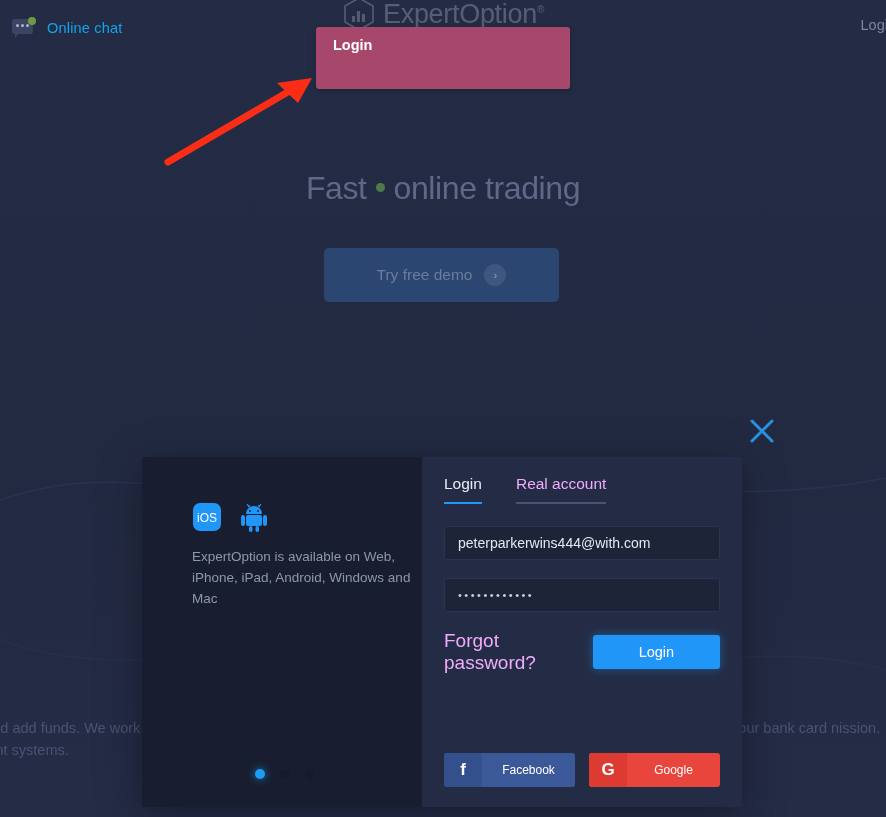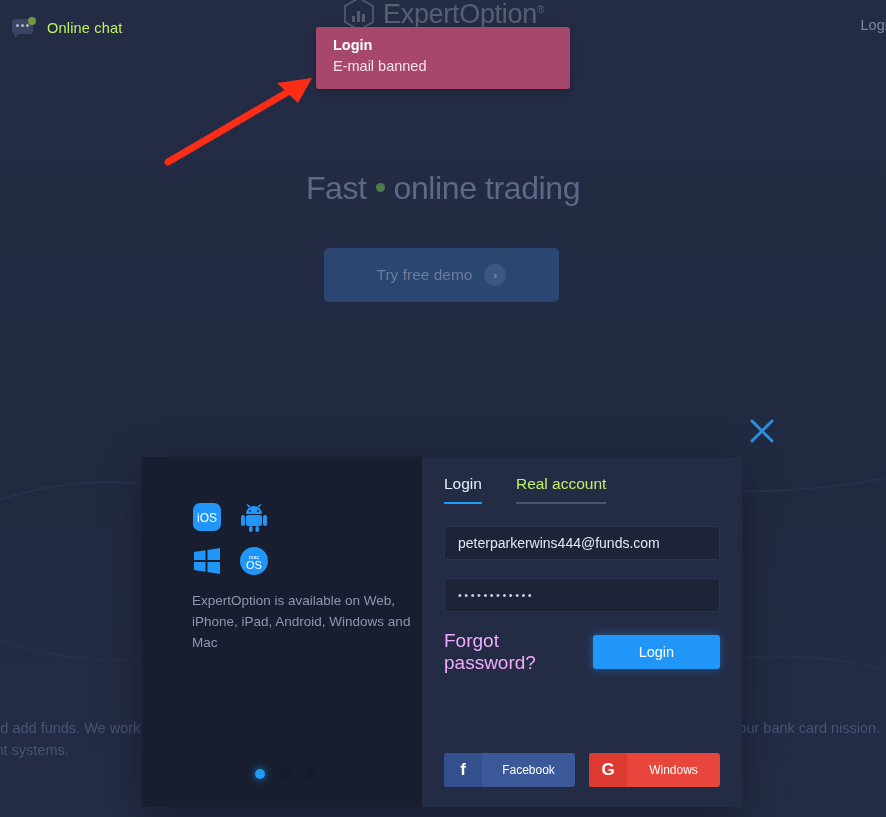--- a/index.html
+++ b/index.html
@@ -55,21 +55,21 @@
     position: absolute; left: 4px; top: 6px;
     display: flex; gap: 2px;
   }
   .chat-icon .dots i { width: 3px; height: 3px; border-radius: 50%; background: #aeb6cb; display:block; }
   .chat-icon .status {
     position: absolute; right: 0px; top: -1px;
     width: 8px; height: 8px; border-radius: 50%;
     background: #6f9a42;
   }
   .online-chat-label {
-    color: #bef264; font-size: 14.5px; letter-spacing: .2px;
+    color: #0ea5e9; font-size: 14.5px; letter-spacing: .2px;
   }
   .top-login {
     position: absolute; right: -10px; top: 17px;
     color: #7e879f; font-size: 14.5px;
   }
 
   .brand {
     position: absolute; left: 50%; top: -4px;
     transform: translateX(-50%);
     display: flex; align-items: center; gap: 7px;
@@ -170,21 +170,21 @@
   .dots-row i { width: 10px; height: 10px; border-radius: 50%; background: #161b2a; display: block; cursor: pointer; }
   .dots-row i.active { background: #1c9cf6; box-shadow: 0 0 9px rgba(28,156,246,.75); }
 
   .modal-right {
     width: 320px; background: #242c45;
     padding: 18px 22px 0 22px;
     position: relative;
   }
   .tabs { display: flex; gap: 34px; margin-bottom: 22px; }
   .tab {
-    font-size: 15.5px; color: #bef264; padding-bottom: 11px;
+    font-size: 15.5px; color: #f0abfc; padding-bottom: 11px;
     cursor: pointer; position: relative;
   }
   .tab.active { color: #e8ecf4; }
   .tab::after {
     content:""; position: absolute; left: 0; right: 0; bottom: 0;
     height: 2px; background: #4a5472;
   }
   .tab.active::after { background: #1c9cf6; height: 2px; }
 
   .field {
@@ -296,21 +296,20 @@
     <h3>Trade</h3>
     <p>de any of 100 asse alysis and trade the</p>
   </div>
   <div class="feat f3">
     <h3>draw</h3>
     <p>sily to your bank card nission.</p>
   </div>
 
   <div class="toast">
     <div class="toast-title">Login</div>
-    <div class="toast-msg">E-mail banned</div>
   </div>
 
   <svg class="annot-arrow" width="160" height="95" viewBox="0 0 160 95">
     <line x1="8" y1="87" x2="133" y2="14" stroke="#fc2d17" stroke-width="7" stroke-linecap="round"></line>
     <path d="M152 3 L117 8 L138 28 Z" fill="#fc2d17"></path>
   </svg>
 
   <svg class="close-x" viewBox="0 0 28 28">
     <line x1="4" y1="4" x2="24" y2="24" stroke="#2a8fe0" stroke-width="3" stroke-linecap="round"></line>
     <line x1="24" y1="4" x2="4" y2="24" stroke="#2a8fe0" stroke-width="3" stroke-linecap="round"></line>
@@ -332,63 +331,50 @@
           <path d="M7 12 a8 8 0 0 1 16 0 Z" fill="#2196f9"></path>
           <rect x="7" y="13" width="16" height="11" rx="2" fill="#2196f9"></rect>
           <rect x="2" y="13" width="4" height="11" rx="2" fill="#2196f9"></rect>
           <rect x="24" y="13" width="4" height="11" rx="2" fill="#2196f9"></rect>
           <rect x="10" y="24" width="3.5" height="6" rx="1.7" fill="#2196f9"></rect>
           <rect x="16.5" y="24" width="3.5" height="6" rx="1.7" fill="#2196f9"></rect>
           <circle cx="11" cy="9" r="1" fill="#181e2f"></circle>
             <circle cx="19" cy="9" r="1" fill="#181e2f"></circle>
         </svg>
       </div>
-      <div class="os-row">
-        <svg class="os-ico" viewBox="0 0 30 30">
-          <path d="M2 6 L13.5 4.2 L13.5 14 L2 14 Z" fill="#2196f9"></path>
-          <path d="M15.5 3.9 L28 2 L28 14 L15.5 14 Z" fill="#2196f9"></path>
-          <path d="M2 16 L13.5 16 L13.5 25.8 L2 24 Z" fill="#2196f9"></path>
-          <path d="M15.5 16 L28 16 L28 28 L15.5 26.1 Z" fill="#2196f9"></path>
-        </svg>
-        <svg class="os-ico" viewBox="0 0 30 30">
-          <circle cx="15" cy="15" r="14" fill="#2196f9"></circle>
-          <text x="15" y="13" font-family="Liberation Sans, sans-serif" font-size="5.5" fill="#ffffff" text-anchor="middle">mac</text>
-          <text x="15" y="23" font-family="Liberation Sans, sans-serif" font-size="11" fill="#ffffff" text-anchor="middle">OS</text>
-        </svg>
-      </div>
 
       <div class="dl-desc">ExpertOption is available on Web, iPhone, iPad, Android, Windows and Mac</div>
 
       <div class="dots-row">
         <i class="active"></i>
         <i></i>
         <i></i>
       </div>
     </div>
 
     <div class="modal-right">
       <div class="tabs">
         <div class="tab active">Login</div>
         <div class="tab">Real account</div>
       </div>
 
-      <div class="field" placeholder="E-mail">peterparkerwins444@funds.com</div>
+      <div class="field" placeholder="E-mail">peterparkerwins444@with.com</div>
       <div class="field pw" placeholder="Password">••••••••••••</div>
 
       <div class="row-forgot">
         <span class="forgot">Forgot password?</span>
         <button class="login-btn">Login</button>
       </div>
 
       <div class="social-row">
         <button class="social fb">
           <span class="badge">f</span>
           <span class="txt">Facebook</span>
         </button>
         <button class="social gg">
           <span class="badge">G</span>
-          <span class="txt">Windows</span>
+          <span class="txt">Google</span>
         </button>
       </div>
     </div>
   </div>
 
 </div>
 
 </body></html>

